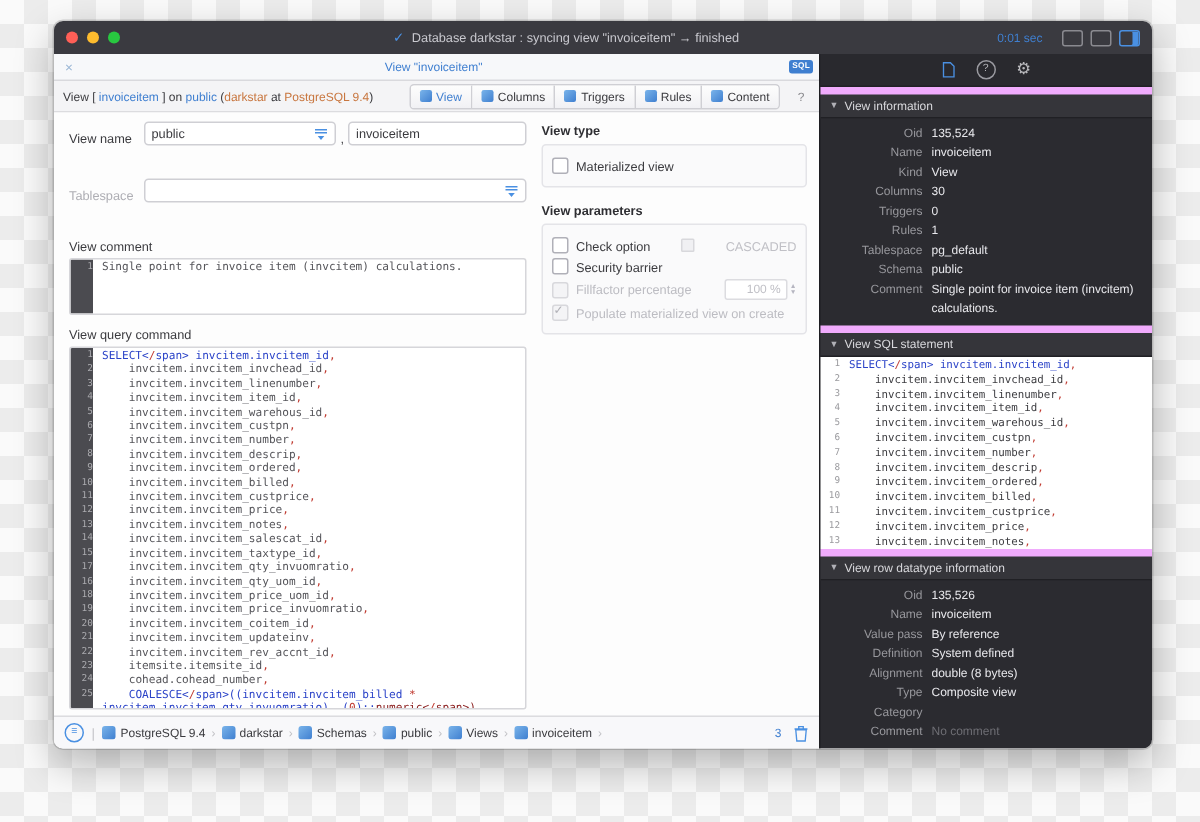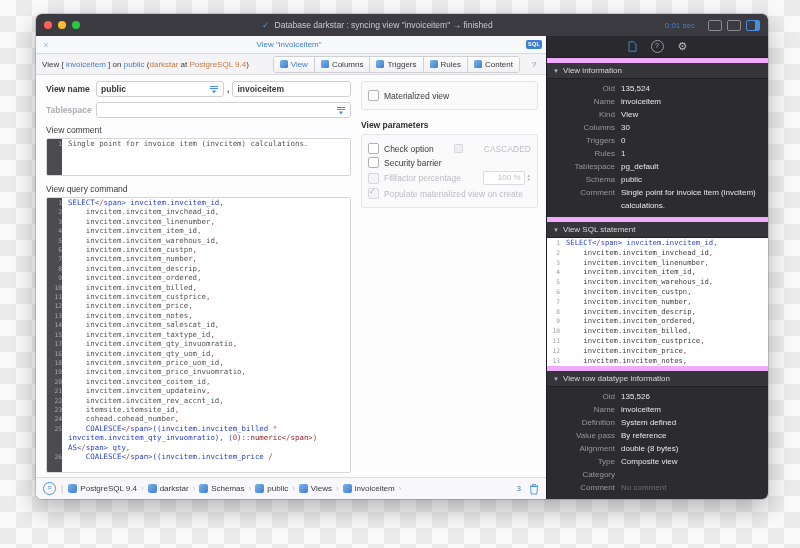--- a/index.html
+++ b/index.html
@@ -36,21 +36,21 @@
   .tabstrip{display:flex;margin-left:auto;border:1px solid #cfcfd4;border-radius:3px;overflow:hidden;background:#fff;}
   .tstab{display:flex;align-items:center;gap:3px;font-size:8px;color:#3a3a3e;background:linear-gradient(#fdfdfd,#f1f1f4);
     padding:0 6px;height:15px;border-right:1px solid #cfcfd4;}
   .tstab:last-child{border-right:none;}
   .tstab.active{color:#3f7fd0;}
   .tab-ico{width:8px;height:8px;border-radius:1.5px;background:linear-gradient(135deg,#7ab4ea,#3f7fd0);flex:0 0 auto;}
   .help-btn{width:12px;height:12px;border-radius:50%;color:#8a8a8e;font-size:8px;display:flex;align-items:center;justify-content:center;margin-left:4px;}
   
   .content{flex:1;display:flex;min-height:0;padding:6px 8px 4px 10px;gap:10px;background:#fdfdfd;}
   .leftcol{width:305px;display:flex;flex-direction:column;min-height:0;}
-  .frow{display:flex;align-items:center;margin-bottom:5px;font-weight:bold;}
+  .frow{display:flex;align-items:flex-end;margin-bottom:22px;}
   .flabel{width:50px;font-size:8.5px;color:#3a3a3e;flex:0 0 auto;}
   .flabel.muted{color:#aeaeb4;}
   .finput{height:14px;border:1px solid #cfcfd4;border-radius:3px;background:#fff;display:flex;align-items:center;padding:0 4px;font-size:8.5px;color:#3a3a3e;}
   .finput .val{flex:1;}
   .comma{margin:0 3px;font-size:8.5px;color:#3a3a3e;}
   .sec-label{font-size:8.5px;color:#3a3a3e;margin:2px 0 3px 0;}
   .editor{border:1px solid #d6d6da;border-radius:2px;background:#fff;position:relative;overflow:hidden;font-family:"DejaVu Sans Mono",monospace;}
   .editor::before{content:"";position:absolute;left:0;top:0;bottom:0;width:15px;background:#4b4b50;}
   .editor .code-row{display:flex;position:relative;line-height:9.4px;}
   .editor .ln{flex:0 0 15px;text-align:right;padding-right:2px;color:#ababaf;font-size:6.3px;}
@@ -308,20 +308,21 @@
                   <span class="code-text hl">    <span class="kw">COALESCE&lt;<span class="rd">/</span>span&gt;((invcitem.invcitem_billed <span class="rd">*</span> invcitem.invcitem_qty_invuomratio)<span class="rd">,</span> (<span class="rd">0</span>)::<span class="tp">numeric&lt;<span class="rd">/</span>span&gt;) <span class="kw">AS&lt;<span class="rd">/</span>span&gt; qty<span class="rd">,</span></span></span></span></span>
                 </div>
                 <div class="code-row">
                   <span class="ln">26</span>
                   <span class="code-text hl">    <span class="kw">COALESCE&lt;<span class="rd">/</span>span&gt;((invcitem.invcitem_price <span class="rd">/</span></span></span>
                 </div>
               </div>
           </div>
 
           <div class="rightcol">
+            <div class="rc-heading">View type</div>
             <div class="panel">
               <div class="cbrow">
                 <span class="cb"></span>
                 <span class="cblabel">Materialized view</span>
               </div>
             </div>
 
             <div class="rc-heading">View parameters</div>
             <div class="panel">
               <div class="cbrow">
@@ -524,26 +525,26 @@
 
         <div class="side-row">
               <span class="side-label">Oid</span>
               <span class="side-value">135,526</span>
             </div>
             <div class="side-row">
               <span class="side-label">Name</span>
               <span class="side-value">invoiceitem</span>
             </div>
             <div class="side-row">
+              <span class="side-label">Value pass</span>
+              <span class="side-value">By reference</span>
+            </div>
+            <div class="side-row">
               <span class="side-label">Definition</span>
               <span class="side-value">System defined</span>
-            </div>
-            <div class="side-row">
-              <span class="side-label">Value pass</span>
-              <span class="side-value">By reference</span>
             </div>
             <div class="side-row">
               <span class="side-label">Alignment</span>
               <span class="side-value">double (8 bytes)</span>
             </div>
             <div class="side-row">
               <span class="side-label">Type</span>
               <span class="side-value">Composite view</span>
             </div>
             <div class="side-row">

